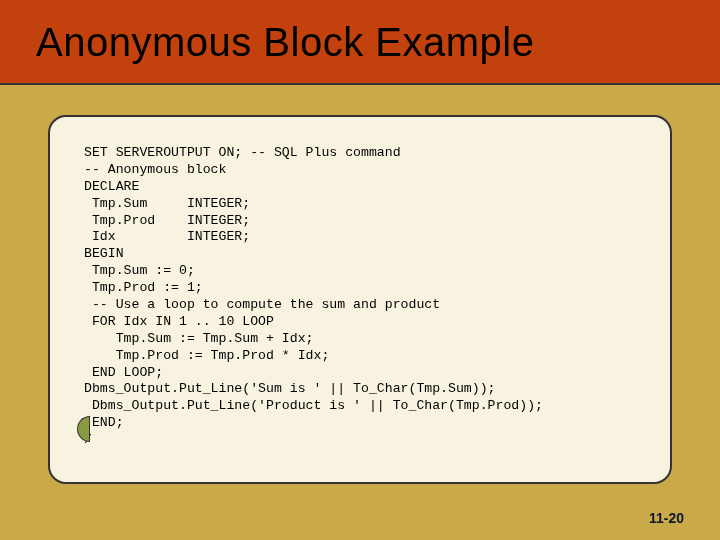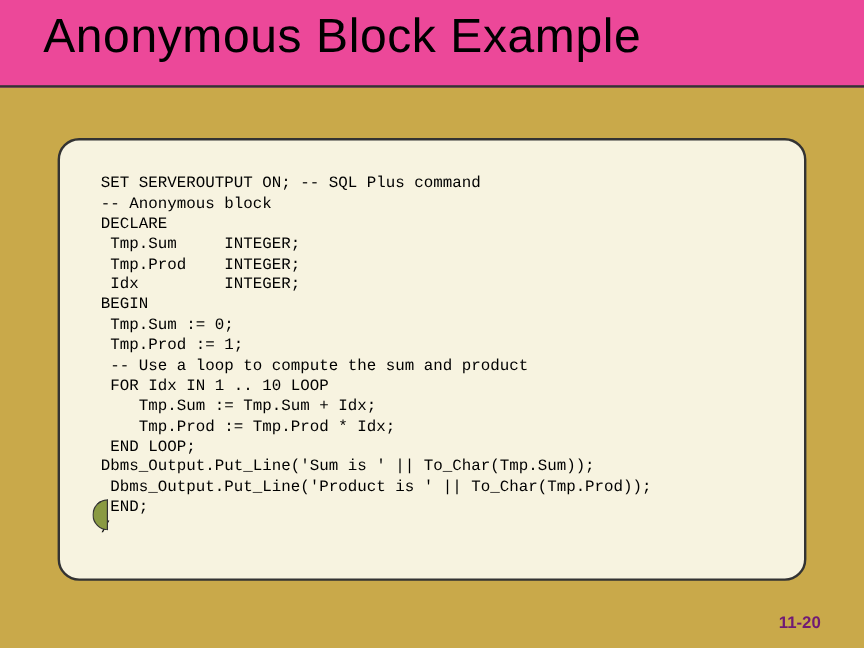--- a/index.html
+++ b/index.html
@@ -5,23 +5,23 @@
   * { margin: 0; padding: 0; box-sizing: border-box; }
   html, body { width: 720px; height: 540px; background: #ffffff; font-family: Arial, Helvetica, sans-serif; }
   .slide {
     width: 720px;
     height: 540px;
     background: #c9a94a;
     position: relative;
     overflow: hidden;
   }
   .title-bar {
-    background: #ec4899;
+    background: #c2410c;
     border-bottom: 2px solid #333333;
-    padding: 8px 20px 18px 36px;
+    padding: 20px 20px 18px 36px;
   }
   .title-text {
     font-size: 40px;
     font-weight: 400;
     color: #000000;
     letter-spacing: 0.5px;
   }
   .body-area {
     position: absolute;
     top: 115px;
@@ -51,21 +51,21 @@
     border-radius: 13px 13px 0 0;
     transform: rotate(-90deg);
     transform-origin: left bottom;
   }
   .footer {
     position: absolute;
     right: 36px;
     bottom: 14px;
     font-size: 14px;
     font-weight: bold;
-    color: #701a75;
+    color: #0f172a;
   }
 </style>
 </head>
 <body>
 
 <div class="slide">
   <div class="title-bar">
     <div class="title-text">Anonymous Block Example</div>
   </div>
 

